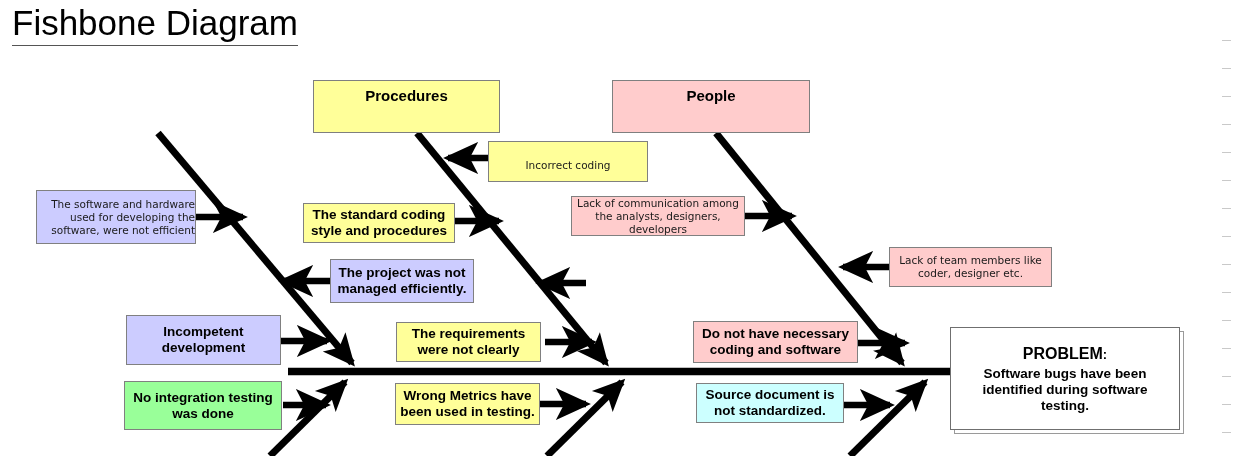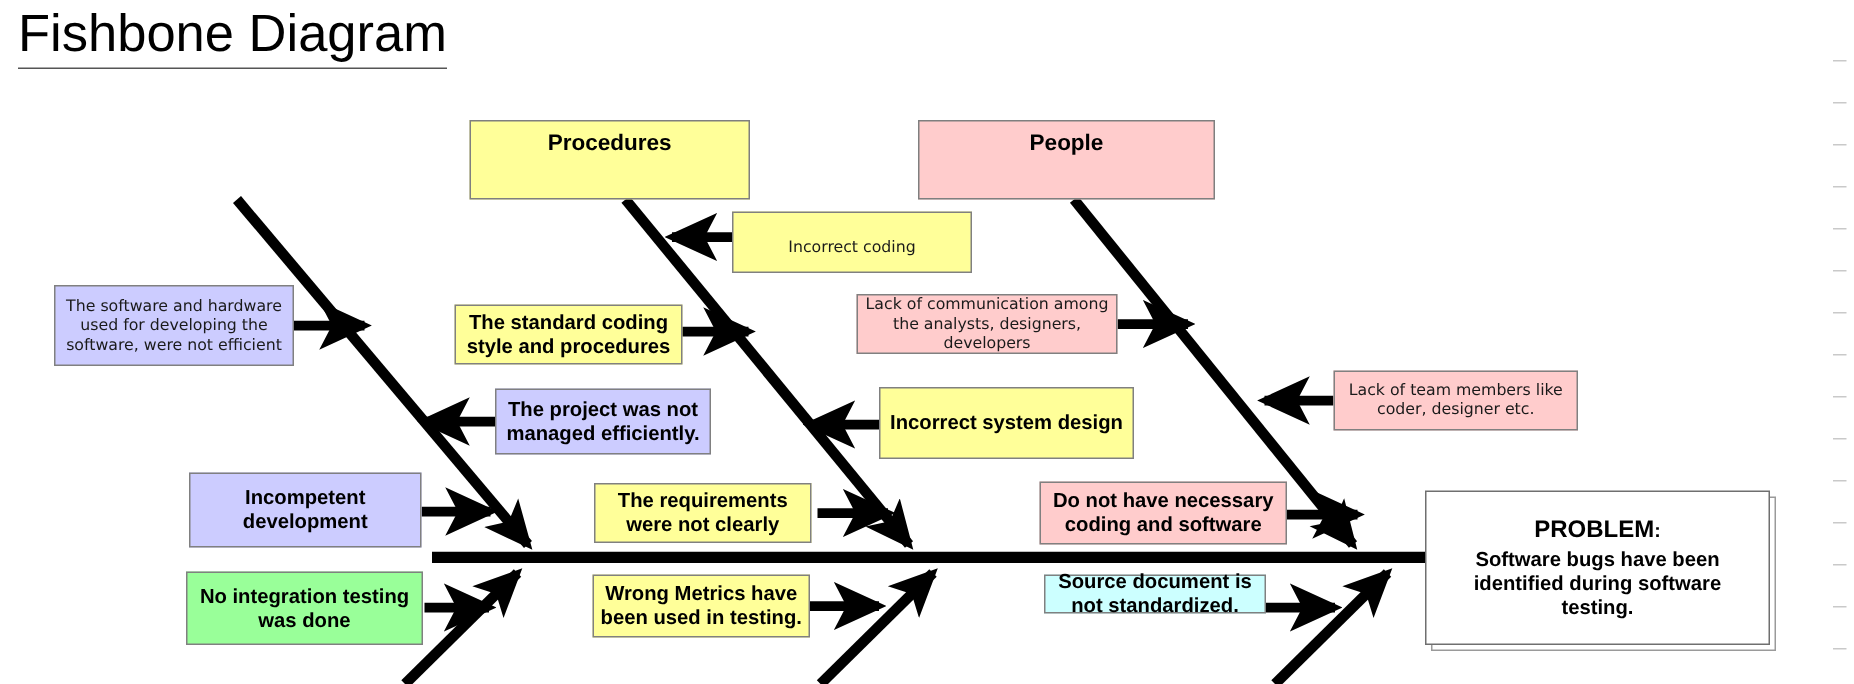--- a/index.html
+++ b/index.html
@@ -227,21 +227,21 @@
 
 
   <div class="box cat-head fill-yellow" style="left:313px; top:80px; width:187px; height:53px;">
     <span>Procedures</span>
   </div>
 
   <div class="box cat-head fill-pink" style="left:612px; top:80px; width:198px; height:53px;">
     <span>People</span>
   </div>
 
-  <div class="box cause-thin fill-purple" style="left:36px; top:190px; width:160px; height:54px;">
+  <div class="box cause-thin fill-purple" style="left:36px; top:190px; width:160px; height:54px;text-align:right;">
     <span>The software and hardware used for developing the software, were not efficient</span>
   </div>
 
   <div class="box cause-bold fill-purple" style="left:330px; top:259px; width:144px; height:44px;">
     <span>The project was not managed efficiently.</span>
   </div>
 
   <div class="box cause-bold fill-purple" style="left:126px; top:315px; width:155px; height:50px;">
     <span>Incompetent development</span>
   </div>
@@ -251,23 +251,20 @@
   </div>
 
   <div class="box cause-thin cause-thin-top fill-yellow" style="left:488px; top:141px; width:160px; height:41px;">
     <span>Incorrect coding</span>
   </div>
 
   <div class="box cause-bold fill-yellow" style="left:303px; top:203px; width:152px; height:40px;">
     <span>The standard coding style and procedures</span>
   </div>
 
-  <div class="box cause-bold fill-yellow" style="left:586px; top:258px; width:170px; height:48px;">
-    <span>Incorrect system design</span>
-  </div>
 
   <div class="box cause-bold fill-yellow" style="left:396px; top:322px; width:145px; height:40px;justify-content:flex-end;">
     <span>The requirements were not clearly</span>
   </div>
 
   <div class="box cause-bold fill-yellow" style="left:395px; top:383px; width:145px; height:42px;">
     <span>Wrong Metrics have been used in testing.</span>
   </div>
 
   <div class="box cause-thin fill-pink" style="left:571px; top:196px; width:174px; height:40px;">
@@ -275,21 +272,21 @@
   </div>
 
   <div class="box cause-thin fill-pink" style="left:889px; top:247px; width:163px; height:40px;">
     <span>Lack of team members like coder, designer etc.</span>
   </div>
 
   <div class="box cause-bold fill-pink" style="left:693px; top:321px; width:165px; height:42px;">
     <span>Do not have necessary coding and software</span>
   </div>
 
-  <div class="box cause-bold fill-cyan" style="left:696px; top:383px; width:148px; height:26px;">
+  <div class="box cause-bold fill-cyan" style="left:696px; top:383px; width:148px; height:40px;">
     <span>Source document is not standardized.</span>
   </div>
 
   <div class="problem-outer" style="left:954px; top:331px; width:230px; height:103px;"></div>
   <div class="problem-inner" style="left:950px; top:327px; width:230px; height:103px;">
     <div class="problem-title">
       <span>PROBLEM</span><span class="colon">:</span>
     </div>
     <div class="problem-body">Software bugs have been identified during software testing.</div>
   </div>

